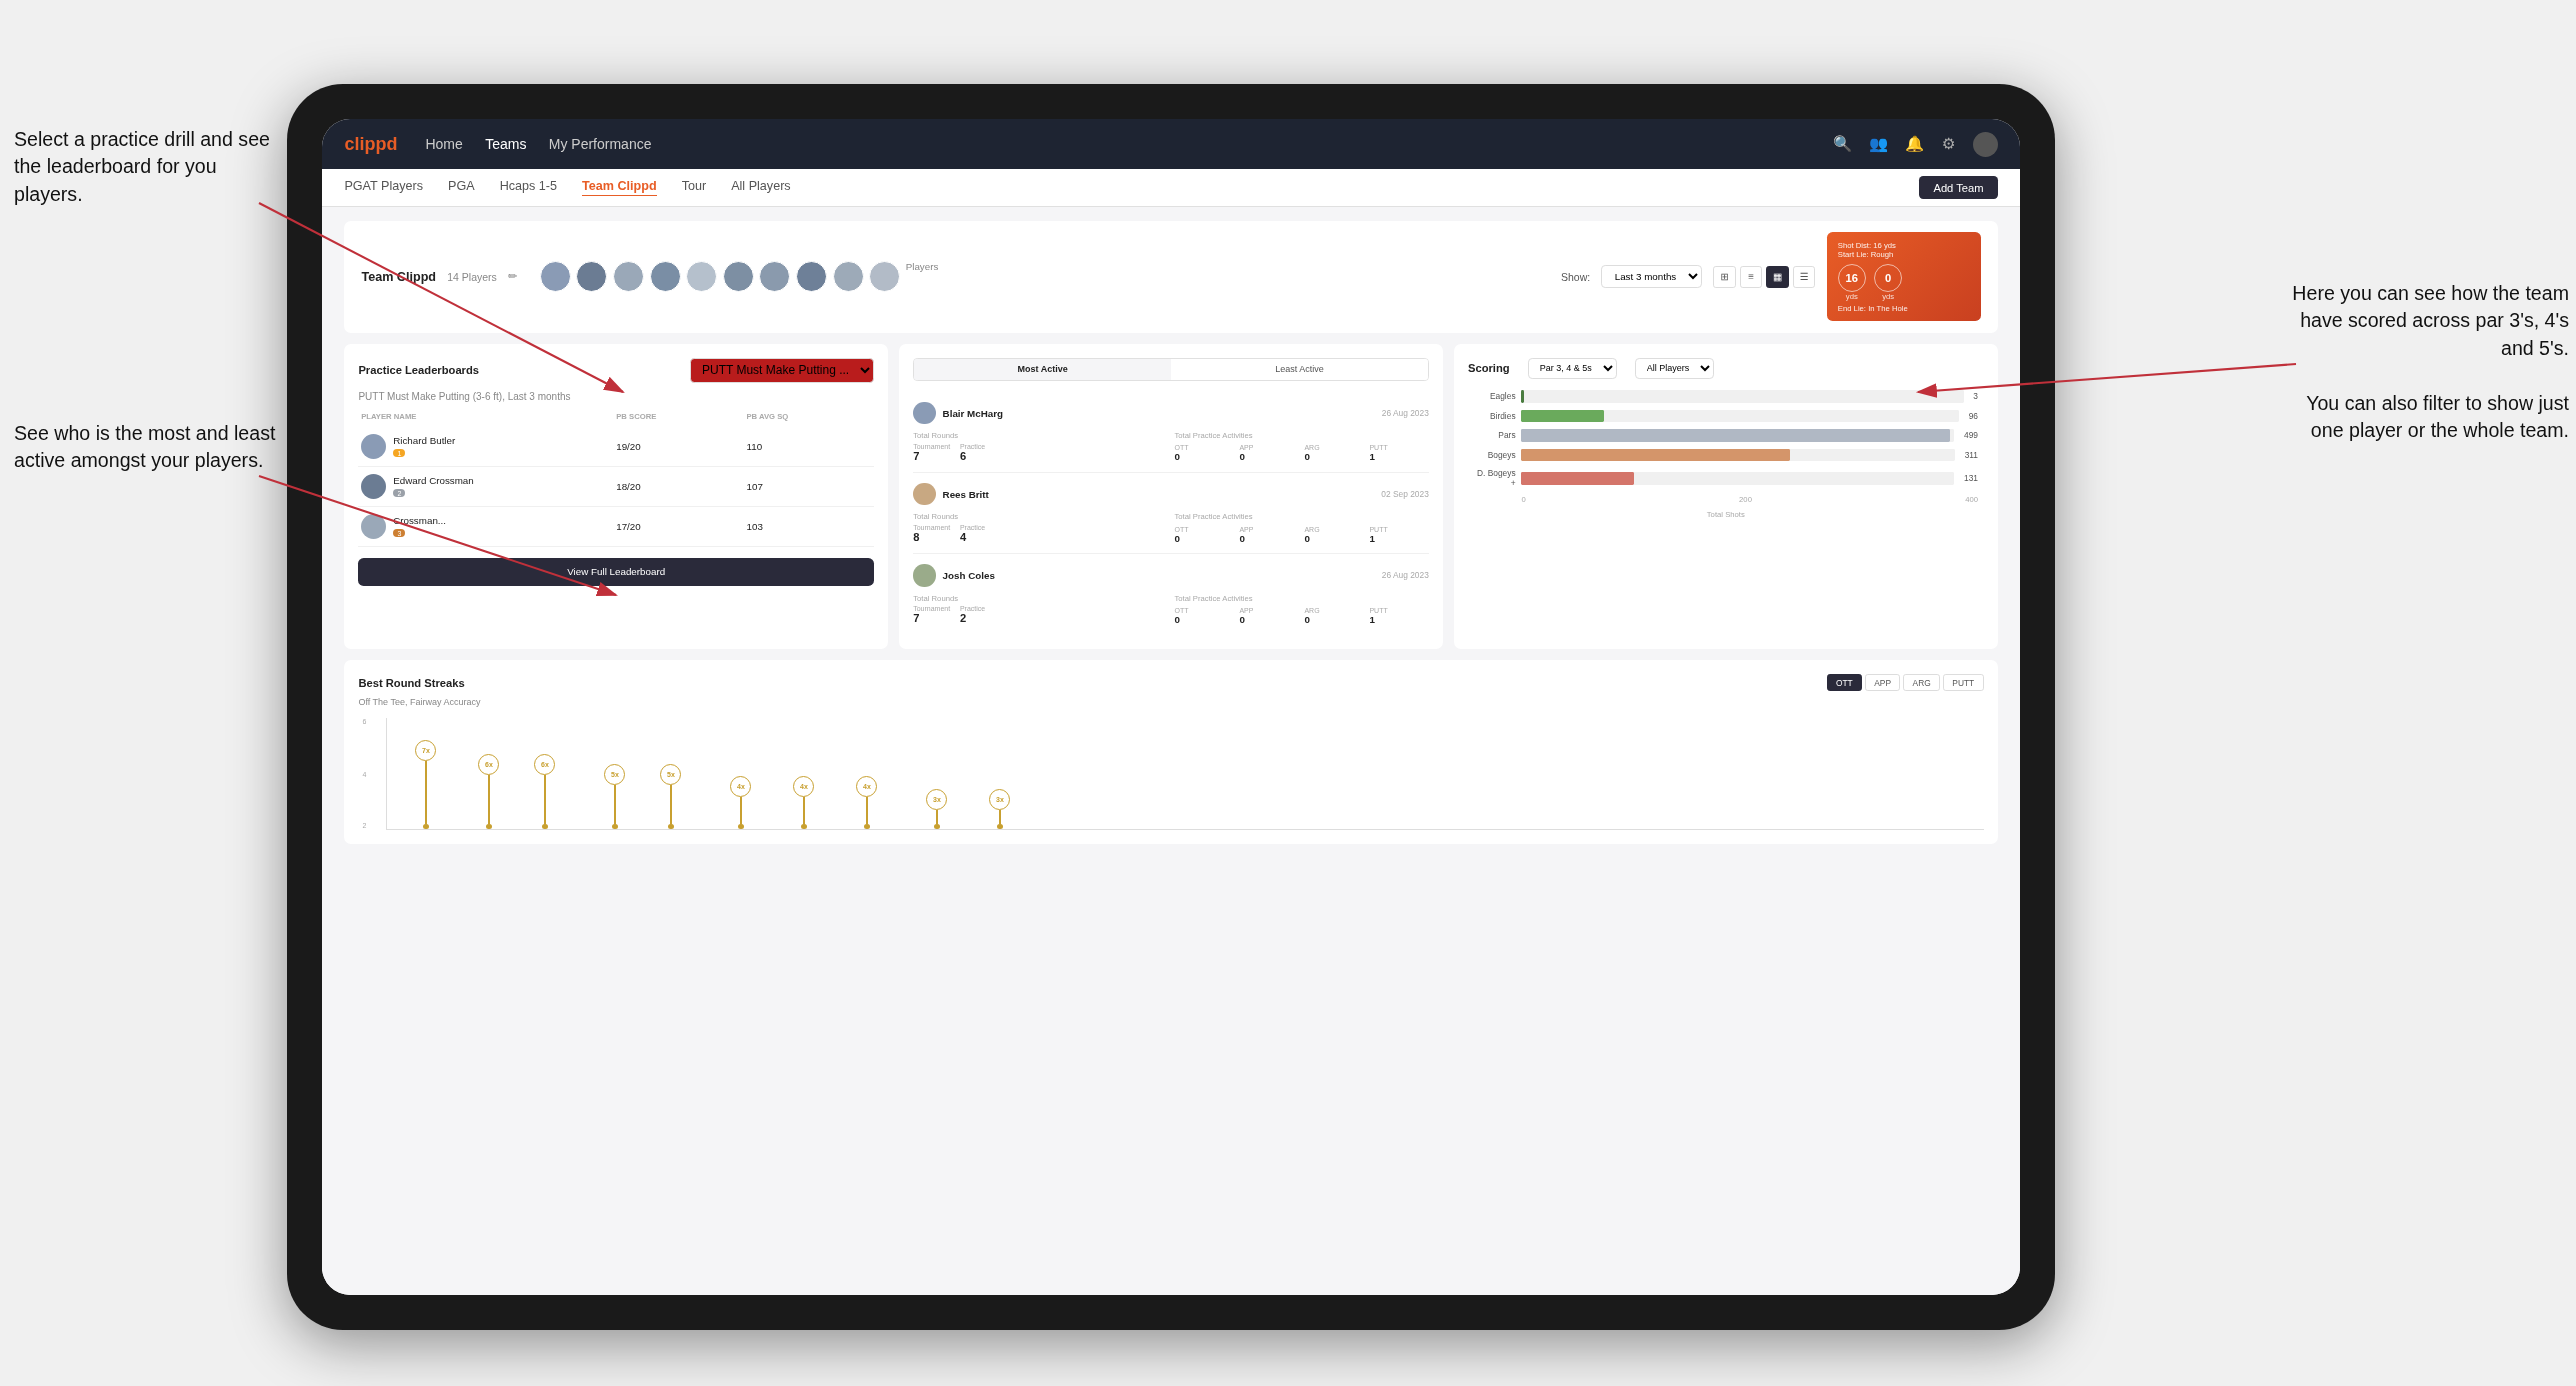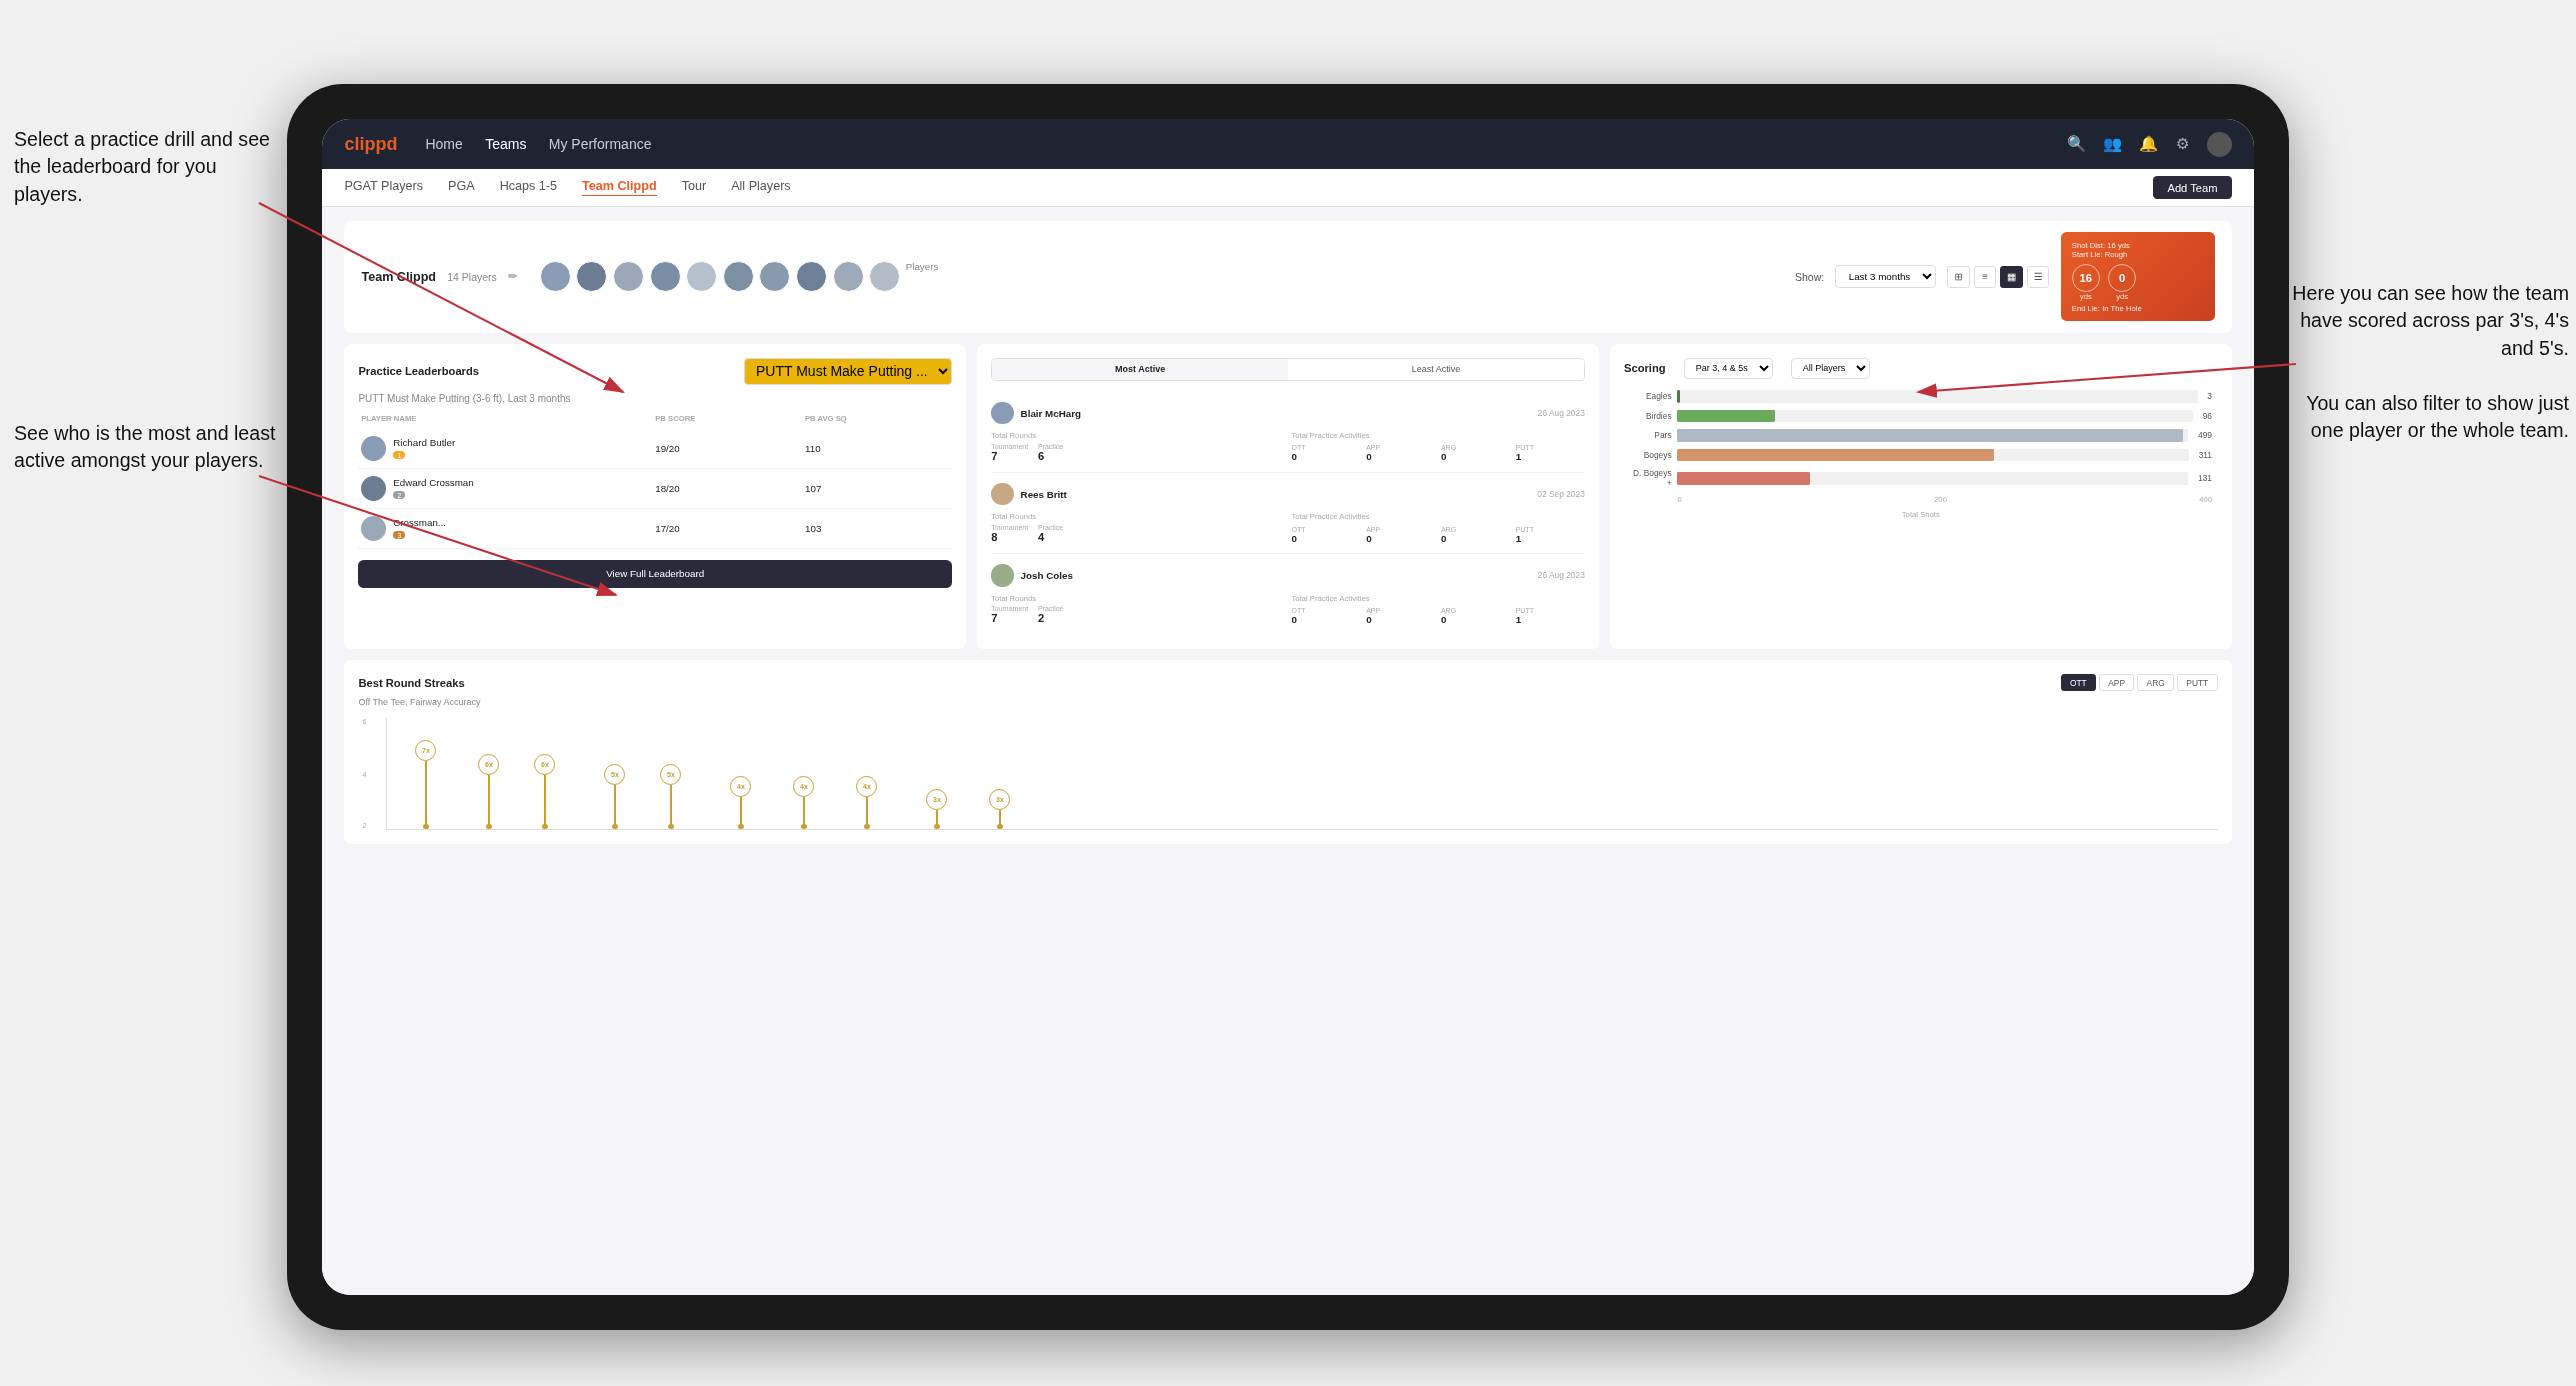--- a/index.html
+++ b/index.html
@@ -20,21 +20,21 @@
       color: #111;
       line-height: 1.4;
       max-width: 252px;
     }
 
     
     .tablet-frame {
       position: absolute;
       left: 287px;
       top: 84px;
-      width: 2002px;
+      width: 1768px;
       height: 1246px;
       background: #1a1a1a;
       border-radius: 56px;
       box-shadow: 0 14px 56px rgba(0,0,0,0.4);
       padding: 35px;
     }
     .tablet-screen {
       width: 100%;
       height: 100%;
       background: #fff;
@@ -248,22 +248,22 @@
     }
     .card-title {
       font-size: 11.2px;
       font-weight: 600;
       color: #222;
     }
     .drill-select {
       border: 0.7px solid #ddd;
       border-radius: 4.2px;
       padding: 3.5px 7px;
-      font-size: 14px;
-      background: #eab308;
+      font-size: 12px;
+      background: #b91c1c;
       cursor: pointer;
     }
     .drill-subtitle {
       font-size: 10px;
       color: #888;
       margin-bottom: 10px;
     }
     .lb-table-header {
       display: grid;
       grid-template-columns: 2fr 1fr 1fr;

